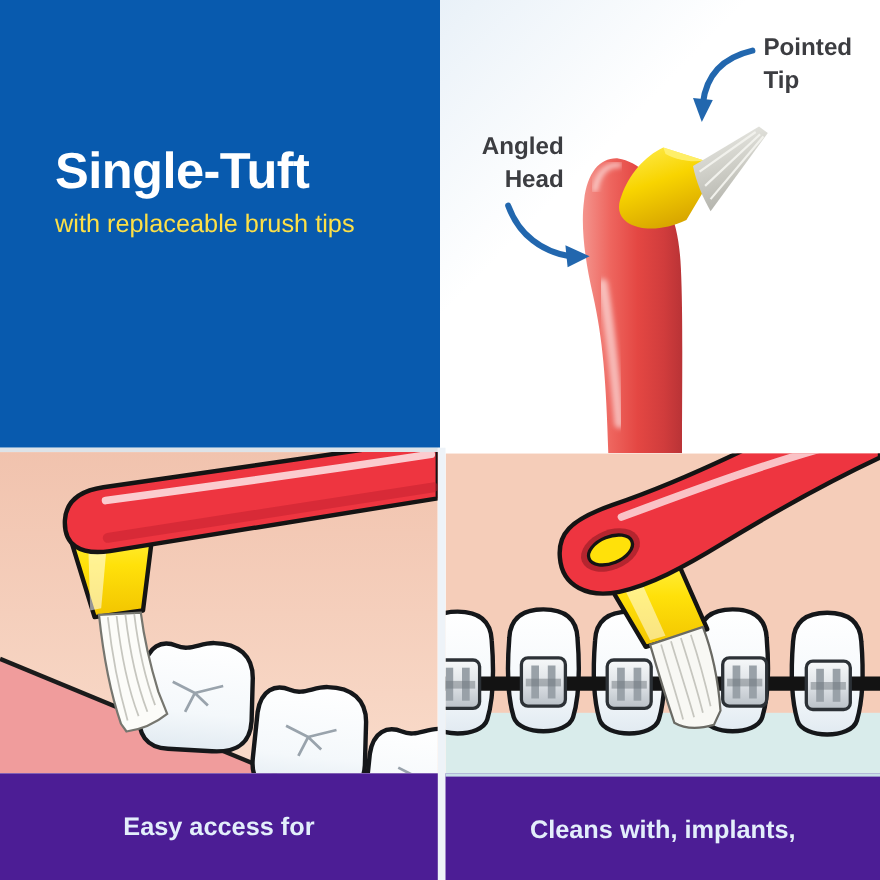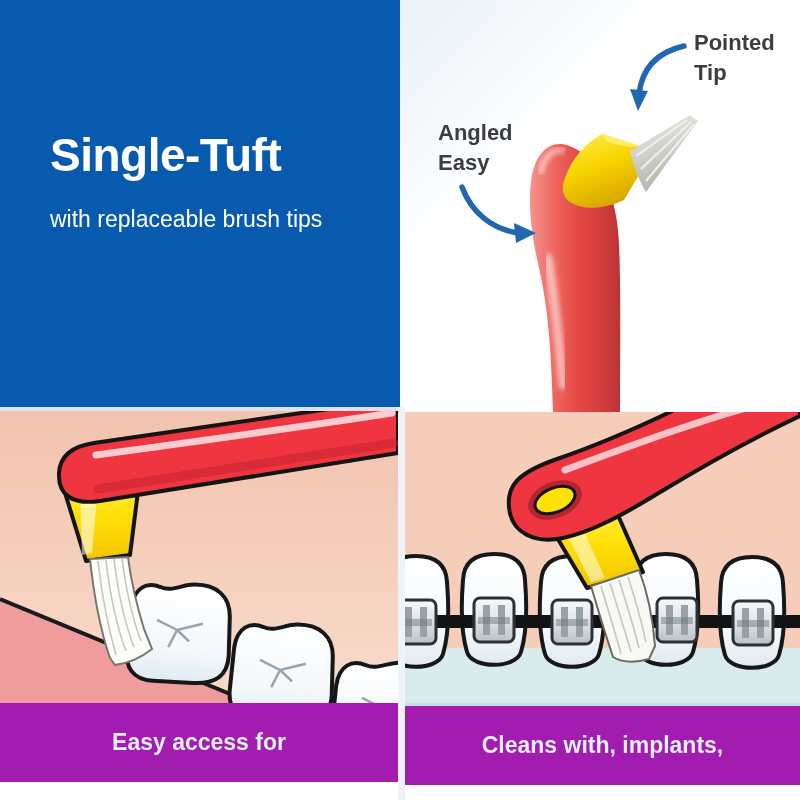--- a/index.html
+++ b/index.html
@@ -4,35 +4,35 @@
 <style>
   html,body{margin:0;padding:0;background:#ffffff;}
   .canvas{
     position:relative;width:800px;height:800px;overflow:hidden;
     font-family:"Liberation Sans",sans-serif;background:#ffffff;
   }
   
   .title-panel{position:absolute;left:0;top:0;width:400px;height:407px;background:#085aae;}
   .title-block{position:absolute;left:50px;top:128px;color:#ffffff;}
   .title-line{display:block;font-size:46px;line-height:54px;font-weight:700;letter-spacing:-0.5px;}
-  .subtitle{display:block;margin-top:24px;font-size:23px;font-weight:400;color:#ffffff;}
+  .subtitle{display:block;margin-top:8px;font-size:23px;font-weight:400;color:#fde047;}
   
   .photo-panel{position:absolute;left:400px;top:0;width:400px;height:384px;background:#ffffff;}
   .photo-panel svg{position:absolute;left:0;top:0;}
   .callout{position:absolute;color:#3c3d41;font-size:22px;line-height:30px;font-weight:700;}
   .callout-pt{left:294px;top:28px;}
-  .callout-ah{left:38px;top:118px;}
+  .callout-ah{left:38px;top:118px;text-align:right;}
   
   .usage-left{position:absolute;left:0;top:411px;width:398px;height:292px;overflow:hidden;}
   .usage-right{position:absolute;left:405px;top:412px;width:395px;height:291px;overflow:hidden;}
   
   .divider-h{position:absolute;left:0;top:407px;width:398px;height:4px;background:#dde3e8;}
   .divider-v{position:absolute;left:398px;top:407px;width:7px;height:393px;background:#eef3f8;}
   
-  .caption{position:absolute;top:703px;height:79px;background:#a21caf;
+  .caption{position:absolute;top:703px;height:97px;background:#4c1d95;
     display:flex;flex-direction:column;align-items:center;justify-content:center;
     color:#e3eefb;font-size:23px;line-height:31px;font-weight:700;text-align:center;}
   .caption-left{left:0;width:398px;}
   .caption-right{left:405px;width:395px;border-top:3px solid #c9dfe8;}
 </style>
 </head>
 <body>
 
 <div class="canvas">
 
@@ -104,21 +104,21 @@
         <path d="M 62 187 C 72 214 93 229 118 233" stroke="#2267ae" stroke-width="5.5" fill="none" stroke-linecap="round"></path>
         <polygon points="114,223 116,243 136,233" fill="#2267ae"></polygon>
       </g>
     </svg>
     <div class="callout callout-pt">
       <span style="display:block">Pointed</span>
       <span style="display:block">Tip</span>
     </div>
     <div class="callout callout-ah">
       <span style="display:block">Angled</span>
-      <span style="display:block">Easy</span>
+      <span style="display:block">Head</span>
     </div>
   </section>
 
   <div class="divider-h"></div>
   <div class="divider-v"></div>
 
   <section class="usage-left">
     <svg width="398" height="292" viewBox="0 0 398 292">
       <defs>
         <linearGradient id="peachL" x1="0" y1="0" x2="0" y2="1">

